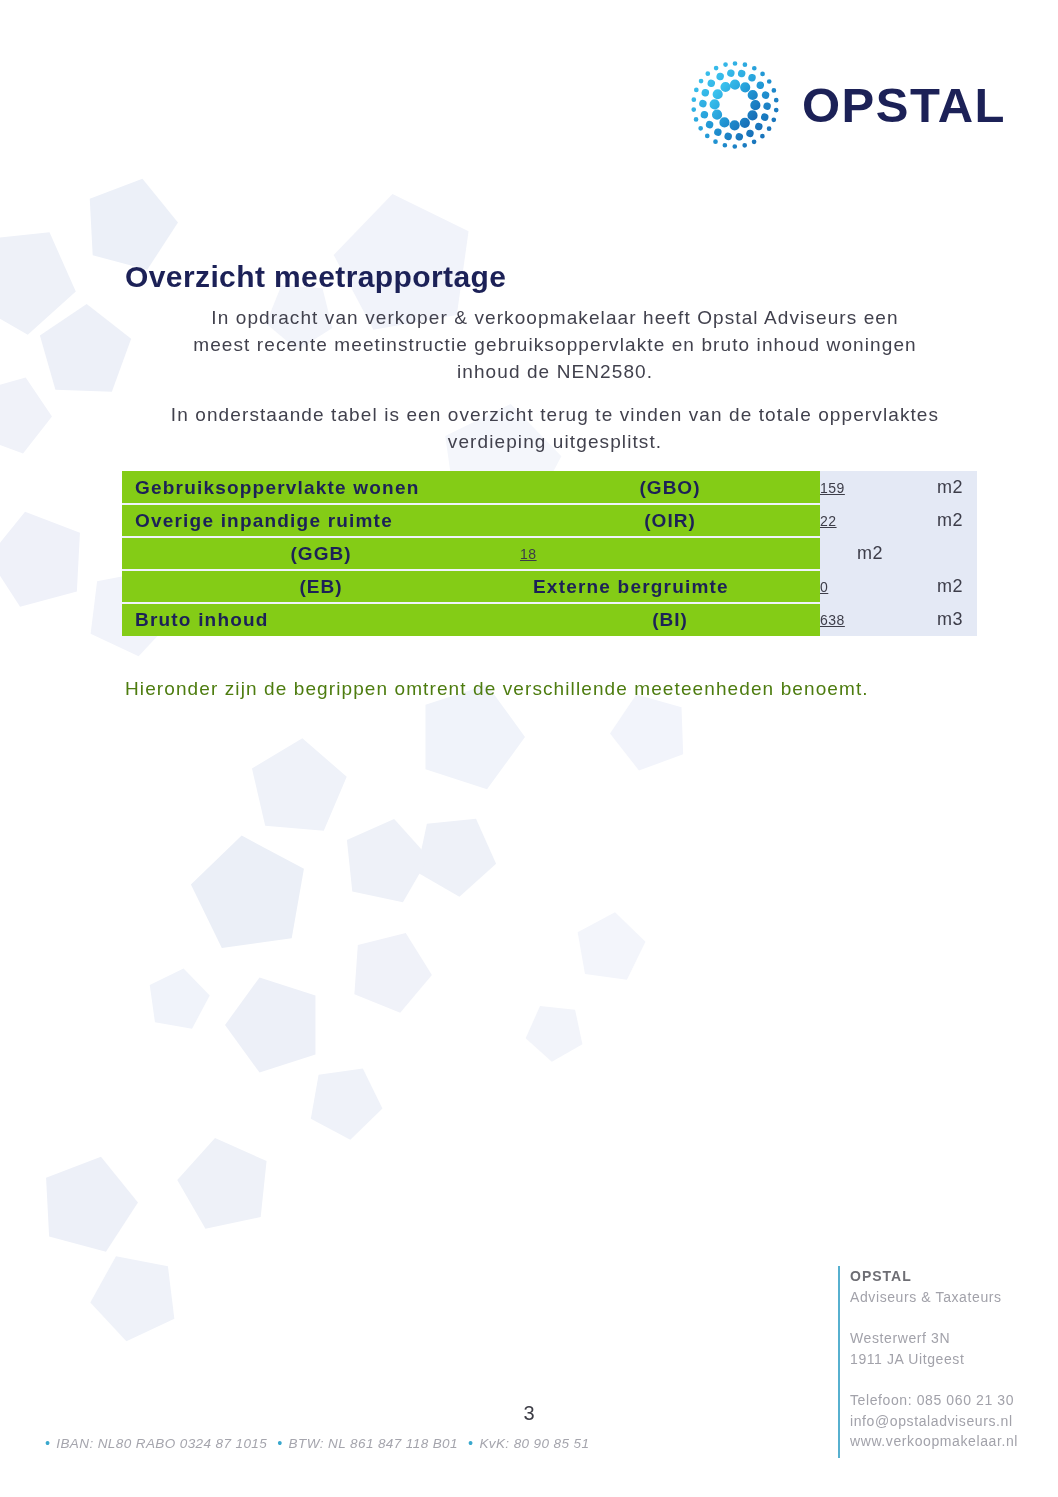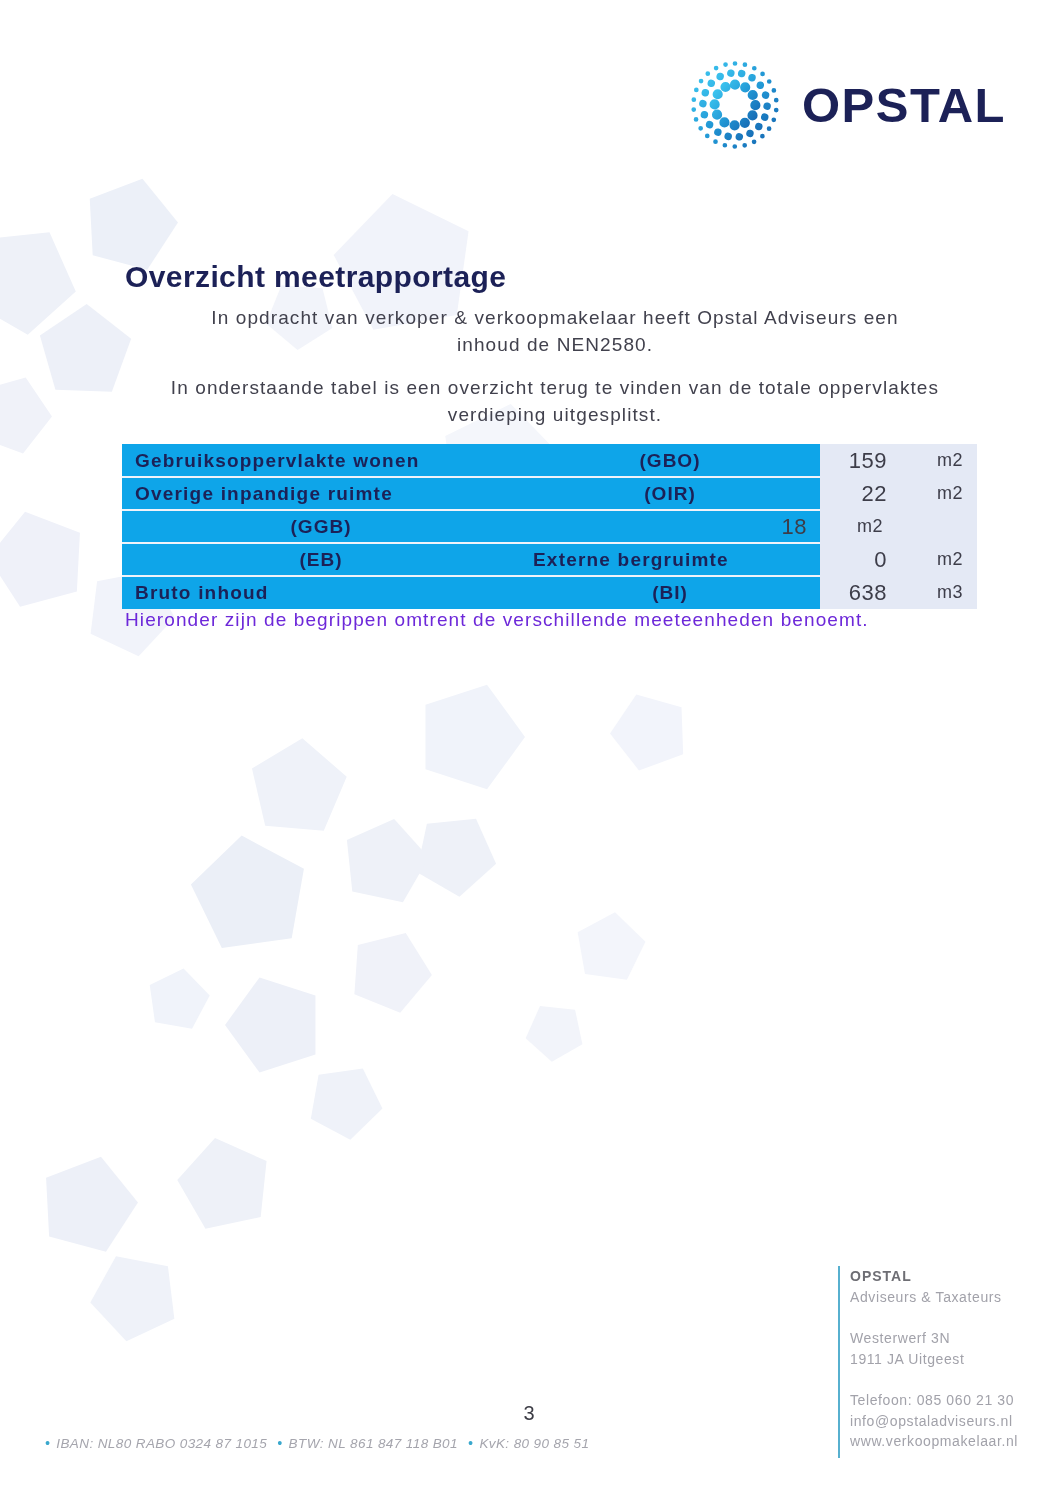--- a/index.html
+++ b/index.html
@@ -33,21 +33,21 @@
     letter-spacing: 0.4px; margin-bottom: 10px;
   }
   .para { margin-bottom: 16px; }
   .para .tline {
     font-size: 19px; line-height: 27px; color: #41414d; letter-spacing: 1.1px; text-align: center;
   }
 
   
   .mtable {
     position: relative; margin-left: -3px; margin-top: 15px;
-    width: 855px; background: #0ea5e9; z-index: 1;
+    width: 855px; background: #84cc16; z-index: 1;
   }
   .mtable::before { 
     content: ""; position: absolute; top: 0; bottom: 0; right: 0; width: 157px;
     background: #e4e9f5;
   }
   .trow {
     position: relative; display: grid;
     grid-template-columns: 398px 300px 80px 77px;
     height: 33px; align-items: center;
   }
@@ -58,29 +58,30 @@
   .cell { position: relative; z-index: 1; }
   .cell.label {
     padding-left: 13px; font-size: 19px; font-weight: 700; color: #1c2157;
     letter-spacing: 1.2px; white-space: nowrap;
   }
   .cell.abbr {
     text-align: center; font-size: 19px; font-weight: 700; color: #1c2157;
     letter-spacing: 1px;
   }
   .cell.val {
-    text-align: right; padding-right: 13px; font-size: 22px; color: #3d3d49;
+    text-align: left; padding-right: 13px; font-size: 14px; color: #3d3d49;
     letter-spacing: 0.5px;
+    text-decoration: underline;
   }
   .cell.unit {
     padding-left: 37px; font-size: 18px; color: #3d3d49; letter-spacing: 0.5px;
   }
 
   .note {
-    font-size: 19px; color: #6d28d9; letter-spacing: 1.1px;
+    margin-top: 42px; font-size: 19px; color: #4d7c0f; letter-spacing: 1.1px;
   }
 
   
   .contact {
     position: absolute; left: 838px; top: 1266px; z-index: 1;
     padding-left: 12px;
   }
   .contact .vline {
     position: absolute; left: 0; top: 0; bottom: -6px; width: 2px;
     background: #57b0cf;
@@ -154,20 +155,21 @@
       </g>
     </svg>
     <div class="brand-word">OPSTAL</div>
   </header>
 
   <main class="content">
     <h1 class="page-title">Overzicht meetrapportage</h1>
 
     <div class="para">
       <div class="tline">In opdracht van verkoper &amp; verkoopmakelaar heeft Opstal Adviseurs een</div>
+      <div class="tline">meest recente meetinstructie gebruiksoppervlakte en bruto inhoud woningen</div>
       <div class="tline">inhoud de NEN2580.</div>
     </div>
 
     <div class="para">
       <div class="tline">In onderstaande tabel is een overzicht terug te vinden van de totale oppervlaktes</div>
       <div class="tline">verdieping uitgesplitst.</div>
     </div>
 
     <div class="mtable">
       <div class="trow">

